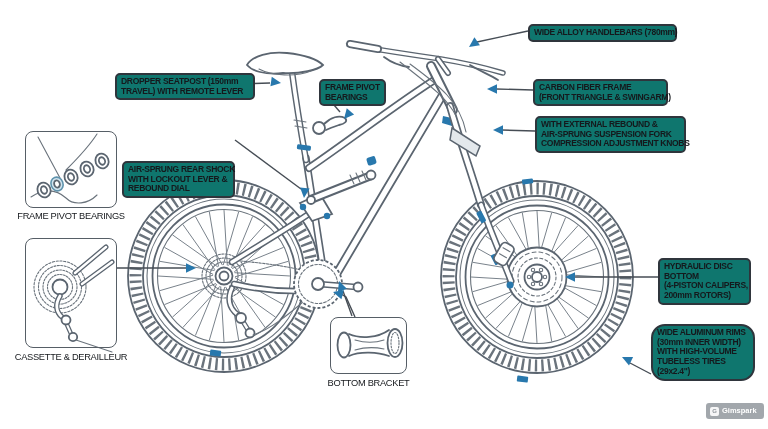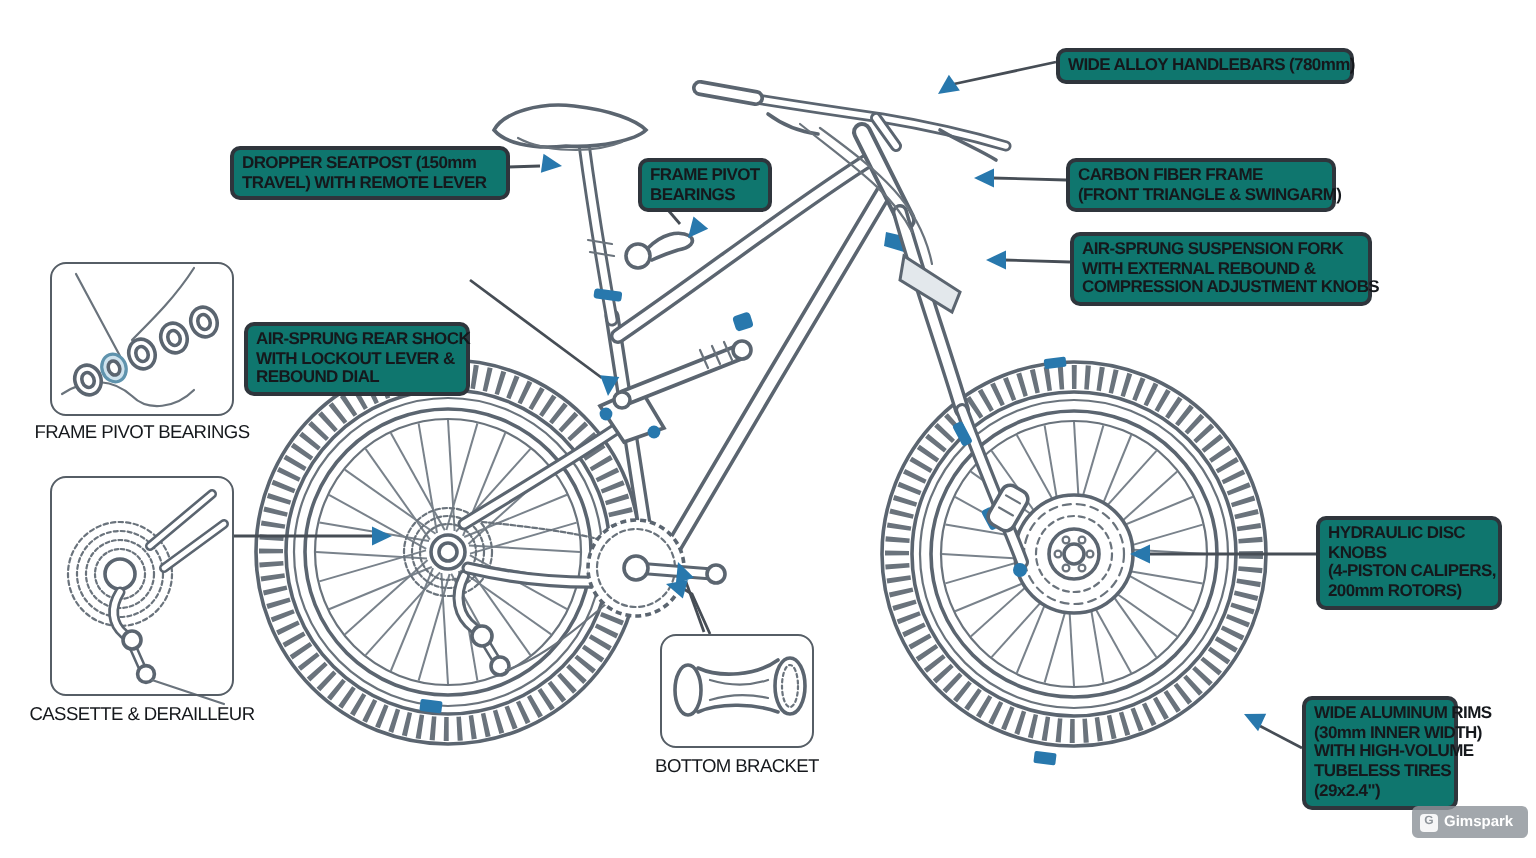--- a/index.html
+++ b/index.html
@@ -373,33 +373,33 @@
   <div class="callout" style="left:528px;top:24px;width:149px;">
     <div>WIDE ALLOY HANDLEBARS (780mm)</div>
   </div>
 
   <div class="callout" style="left:533px;top:79px;width:135px;">
     <div>CARBON FIBER FRAME</div>
     <div>(FRONT TRIANGLE &amp; SWINGARM)</div>
   </div>
 
   <div class="callout" style="left:535px;top:116px;width:151px;">
+    <div>WITH EXTERNAL REBOUND &amp;</div>
     <div>AIR-SPRUNG SUSPENSION FORK</div>
-    <div>WITH EXTERNAL REBOUND &amp;</div>
     <div>COMPRESSION ADJUSTMENT KNOBS</div>
   </div>
 
   <div class="callout" style="left:658px;top:258px;width:93px;">
     <div>HYDRAULIC DISC</div>
-    <div>KNOBS</div>
+    <div>BOTTOM</div>
     <div>(4-PISTON CALIPERS,</div>
     <div>200mm ROTORS)</div>
   </div>
 
-  <div class="callout" style="left:651px;top:348px;width:78px;">
+  <div class="callout" style="left:651px;top:324px;width:104px;border-radius:14px;">
     <div>WIDE ALUMINUM RIMS</div>
     <div>(30mm INNER WIDTH)</div>
     <div>WITH HIGH-VOLUME</div>
     <div>TUBELESS TIRES</div>
     <div>(29x2.4")</div>
   </div>
 
   <div class="watermark">
     <span class="wm-icon">G</span>
     <span class="wm-text">Gimspark</span>

